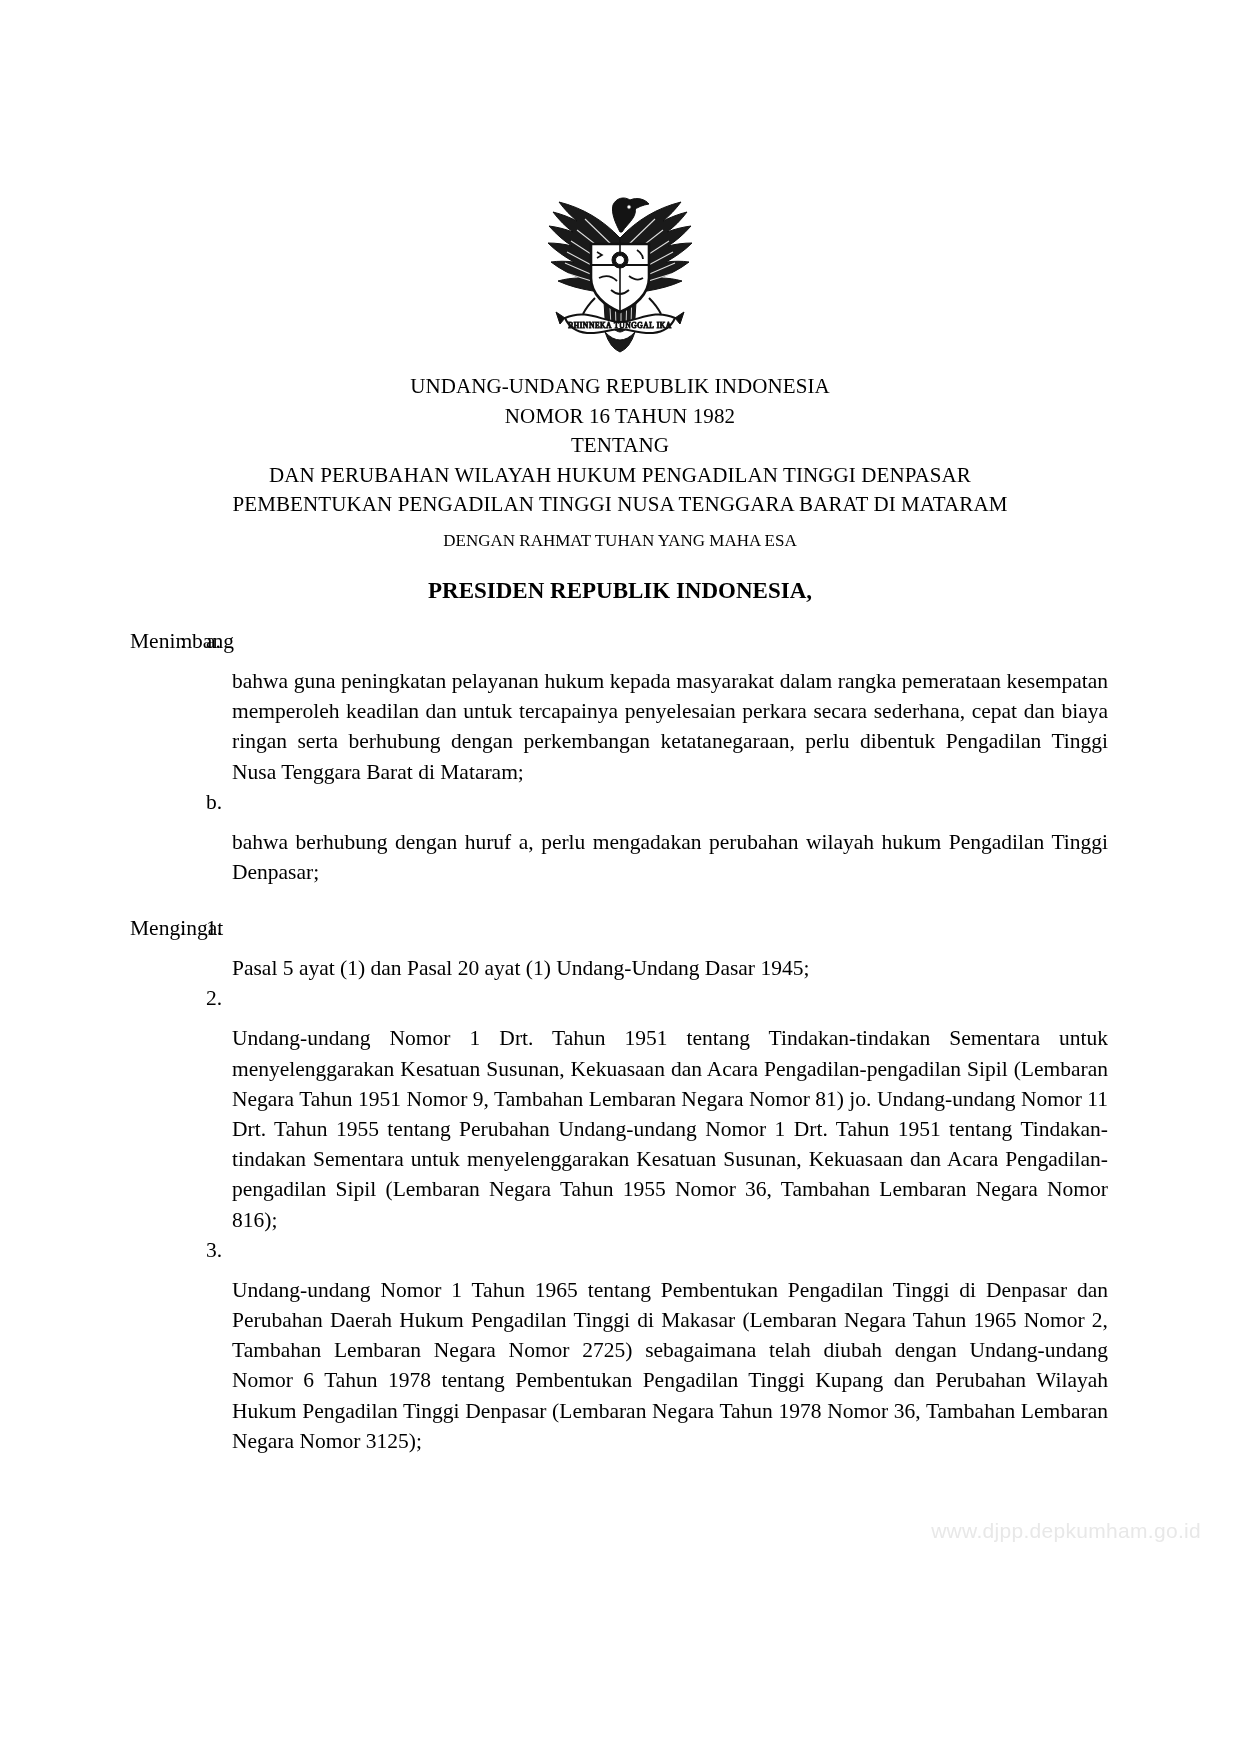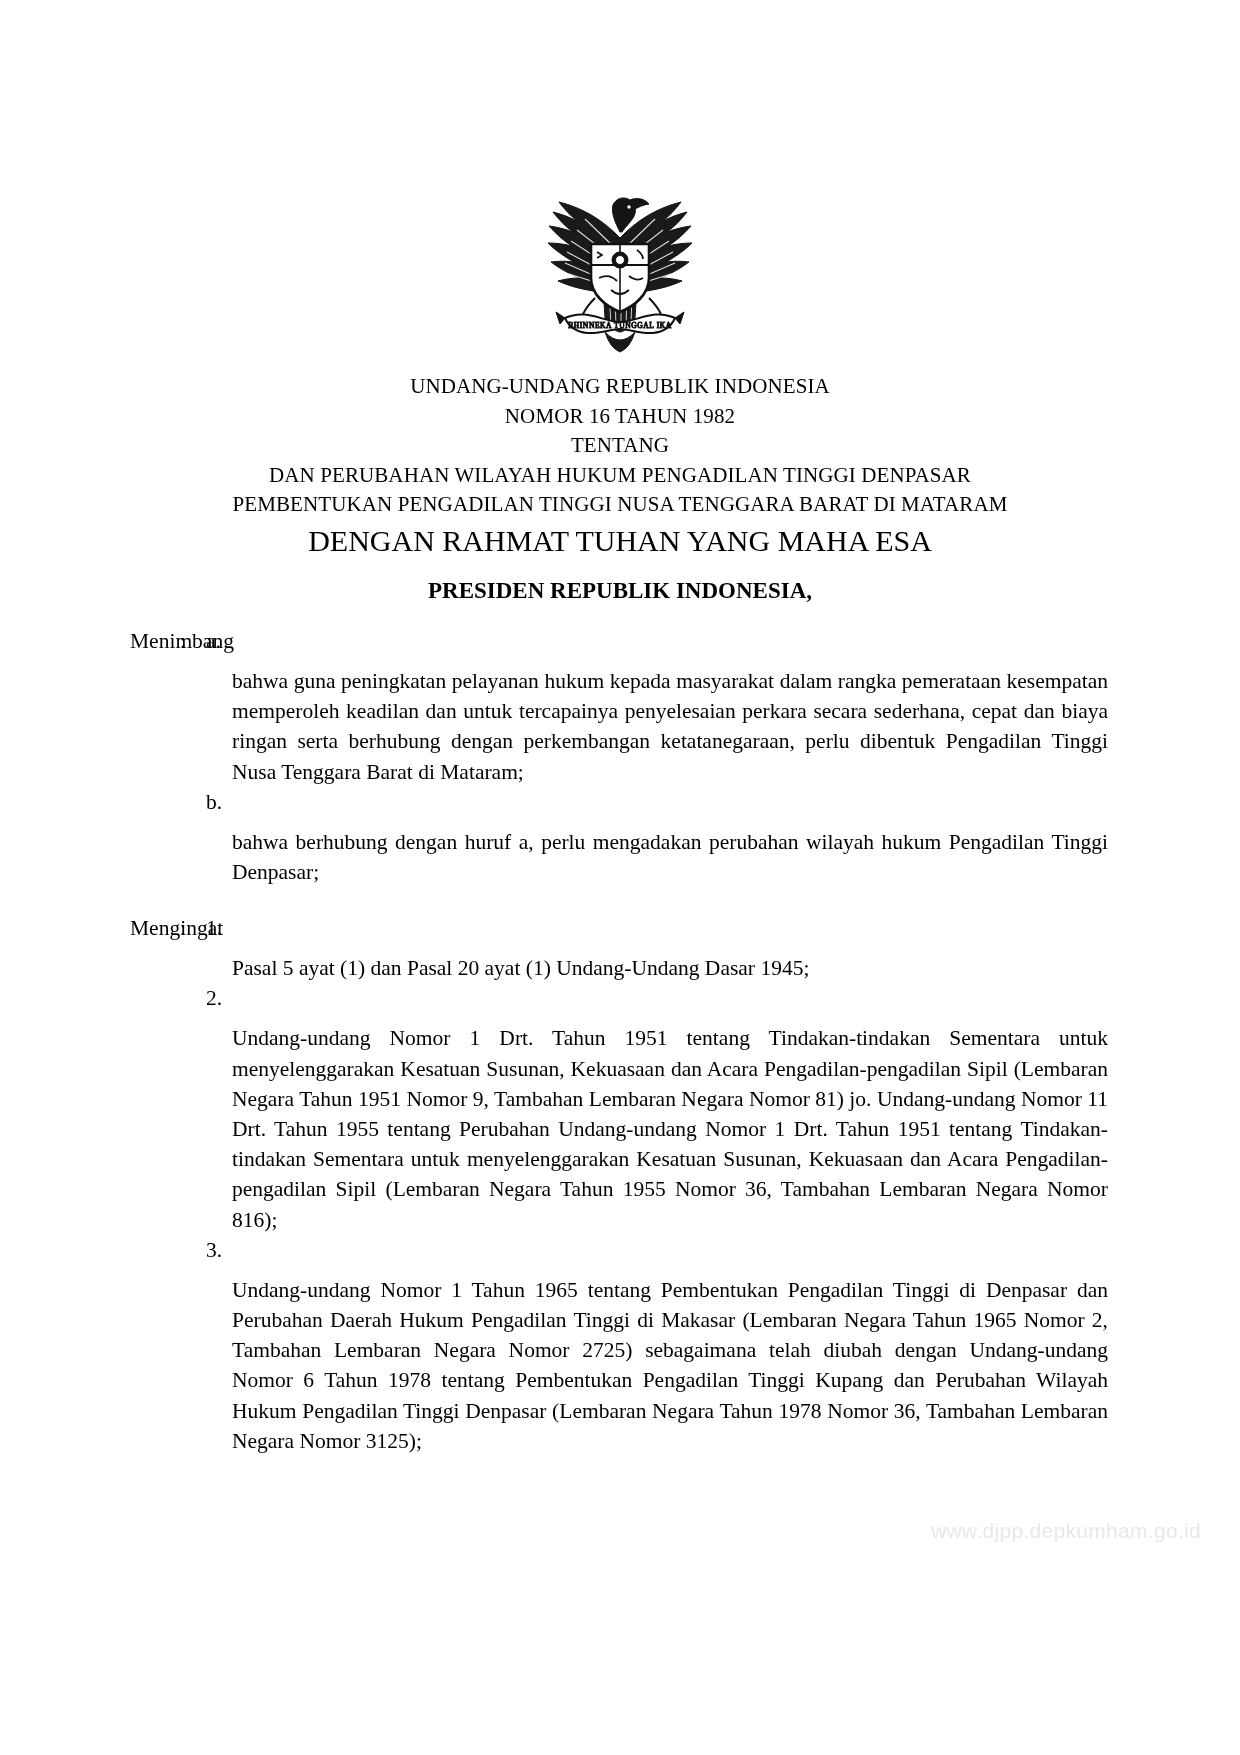--- a/index.html
+++ b/index.html
@@ -54,21 +54,21 @@
   }
 
   .subtitle-block {
     position: absolute;
     top: 526px;
     left: 0;
     width: 1240px;
     text-align: center;
   }
   .subtitle-line {
-    font-size: 30px;
+    font-size: 17px;
     line-height: 29.5px;
     white-space: nowrap;
   }
 
   .president-block {
     position: absolute;
     top: 576px;
     left: 0;
     width: 1240px;
     text-align: center;

